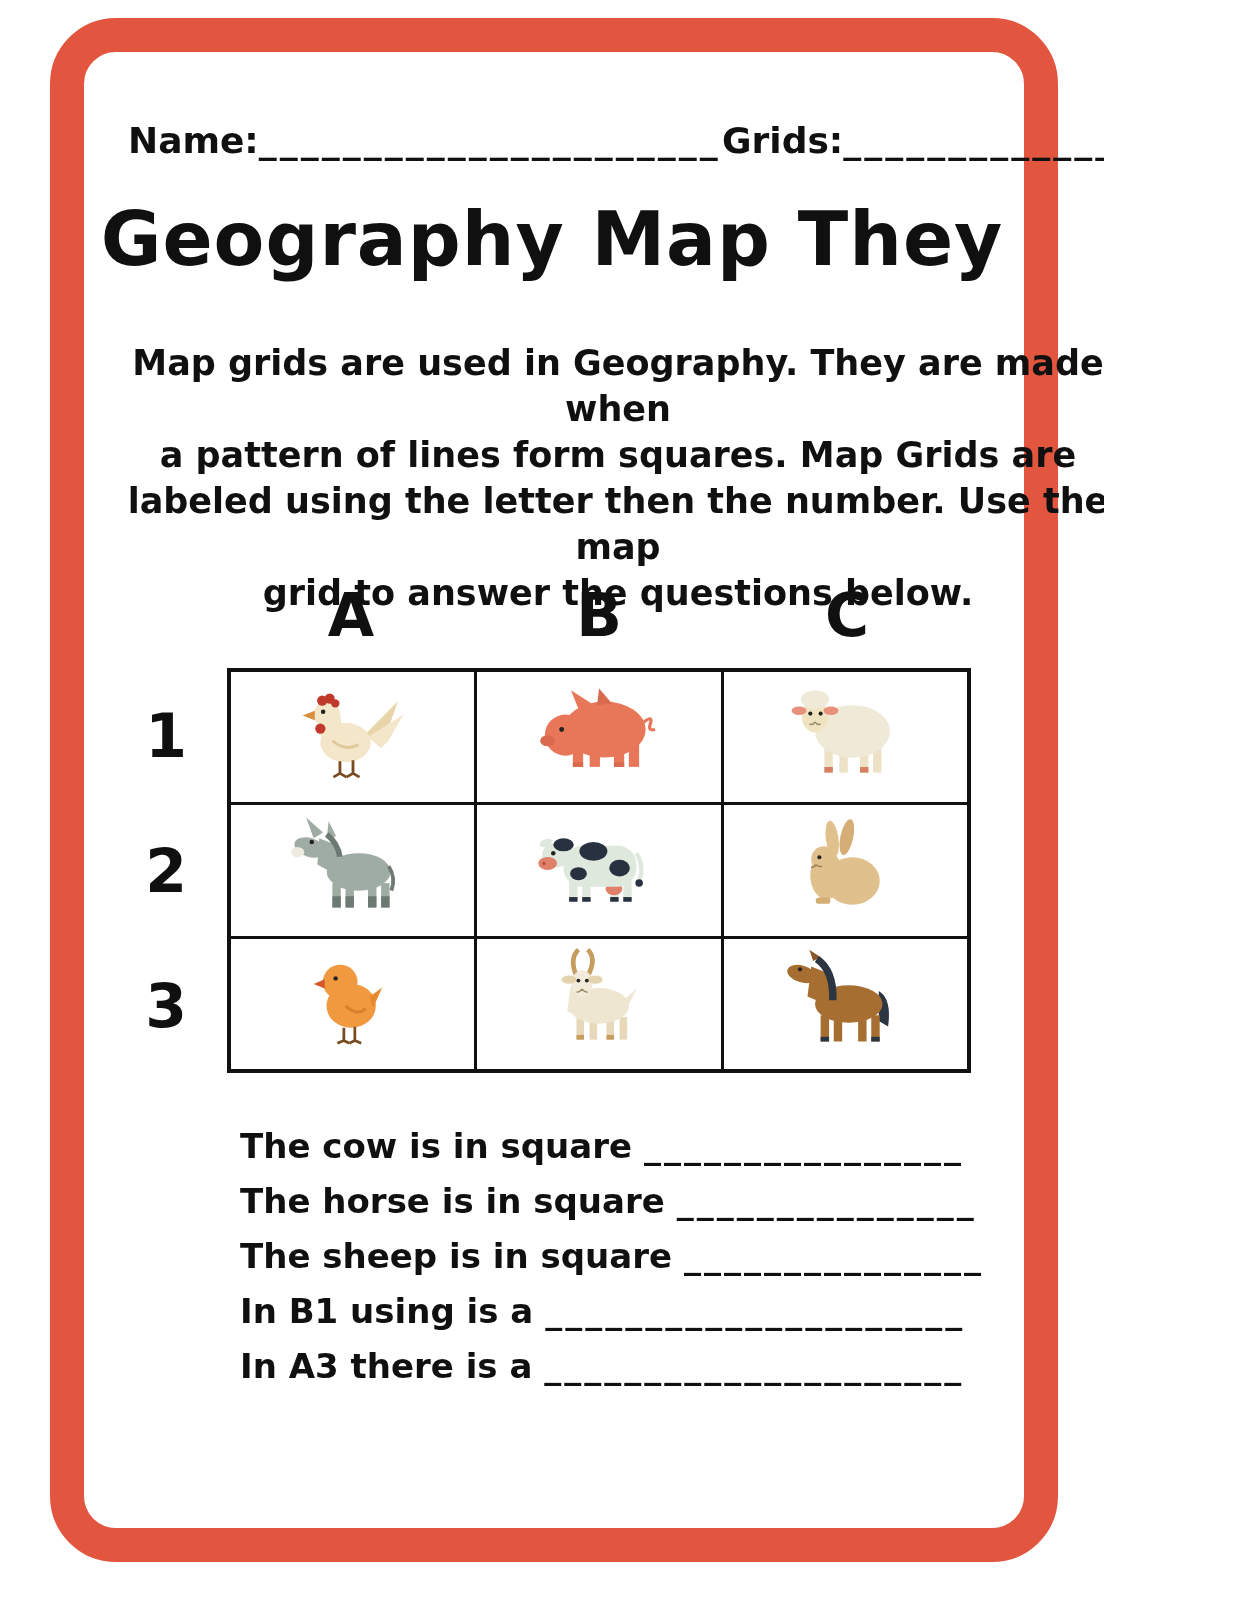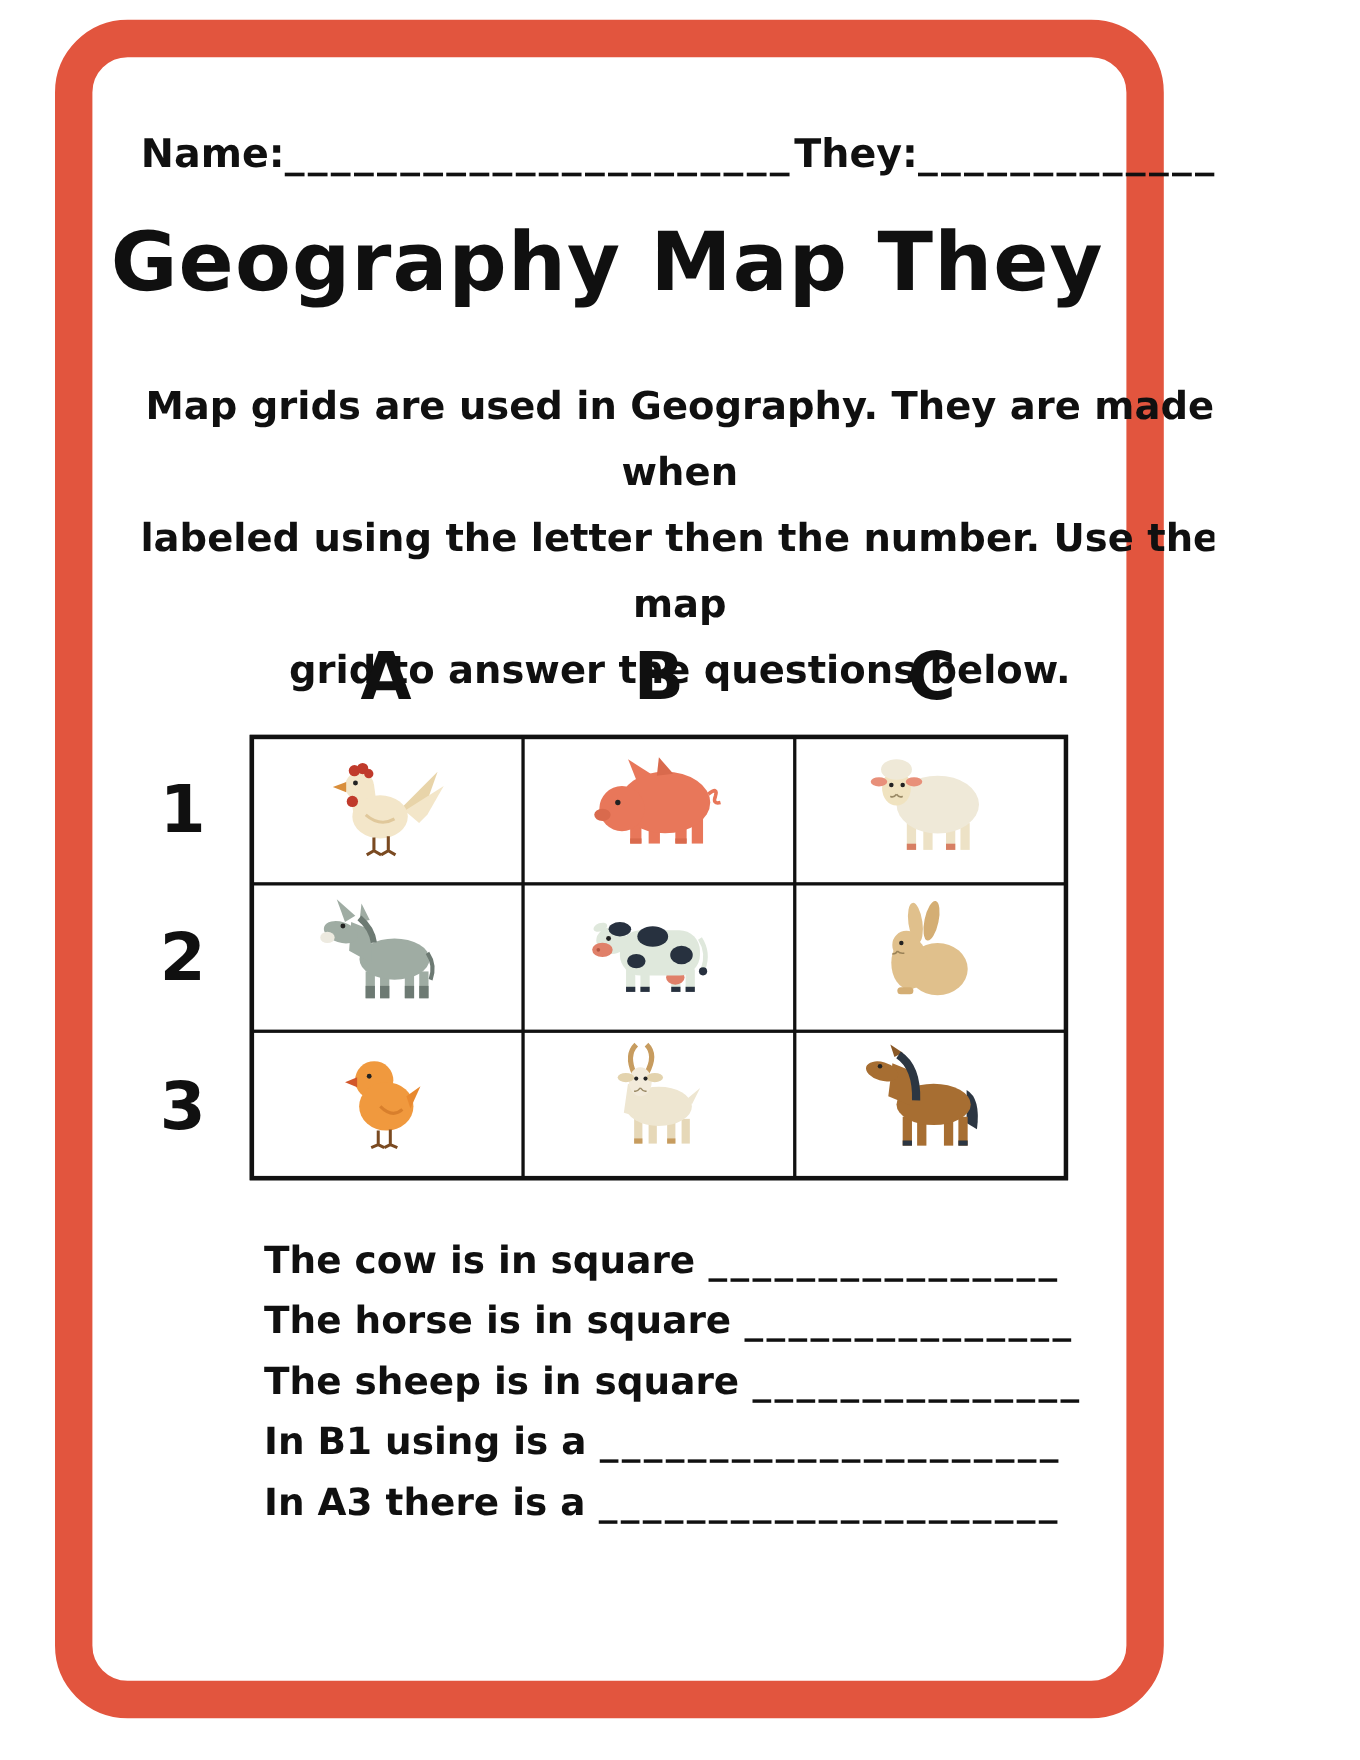--- a/index.html
+++ b/index.html
@@ -26,21 +26,21 @@
   .date-group { position: absolute; left: 722px; top: 0; white-space: nowrap; }
   .blank { letter-spacing: 3px; font-weight: bold; }
   
   .title {
     position: absolute; top: 196px; left: 0; width: 100%;
     text-align: center; font-size: 74px; font-weight: bold; letter-spacing: 1px;
   }
   
   .instructions {
     position: absolute; top: 340px; left: 98px; width: 1040px;
-    text-align: center; font-size: 35px; font-weight: bold; line-height: 60px;
+    text-align: center; font-size: 35px; font-weight: bold; line-height: 46px;
   }
   
   .col-headers {
     position: absolute; left: 227px; top: 580px; width: 744px;
     display: flex; font-size: 60px; font-weight: bold;
   }
   .col-headers > div { flex: 1; text-align: center; }
   .row-headers {
     position: absolute; left: 130px; top: 668px; width: 72px; height: 405px;
     display: flex; flex-direction: column; font-size: 60px; font-weight: bold;
@@ -62,28 +62,29 @@
 <body>
 
 <div class="page">
   <div class="frame"></div>
 
   <div class="name-row">
     <div class="name-group">
       <span>Name:</span><span class="blank">______________________</span>
     </div>
     <div class="date-group">
-      <span>They:</span><span class="blank">_____________</span>
+      <span>Grids:</span><span class="blank">_____________</span>
     </div>
   </div>
 
   <div class="title">Geography Map They</div>
 
   <div class="instructions">
     <div>Map grids are used in Geography. They are made when</div>
+    <div>a pattern of lines form squares. Map Grids are</div>
     <div>labeled using the letter then the number. Use the map</div>
     <div>grid to answer the questions below.</div>
   </div>
 
   <div class="col-headers">
     <div>A</div>
     <div>B</div>
     <div>C</div>
   </div>
 

